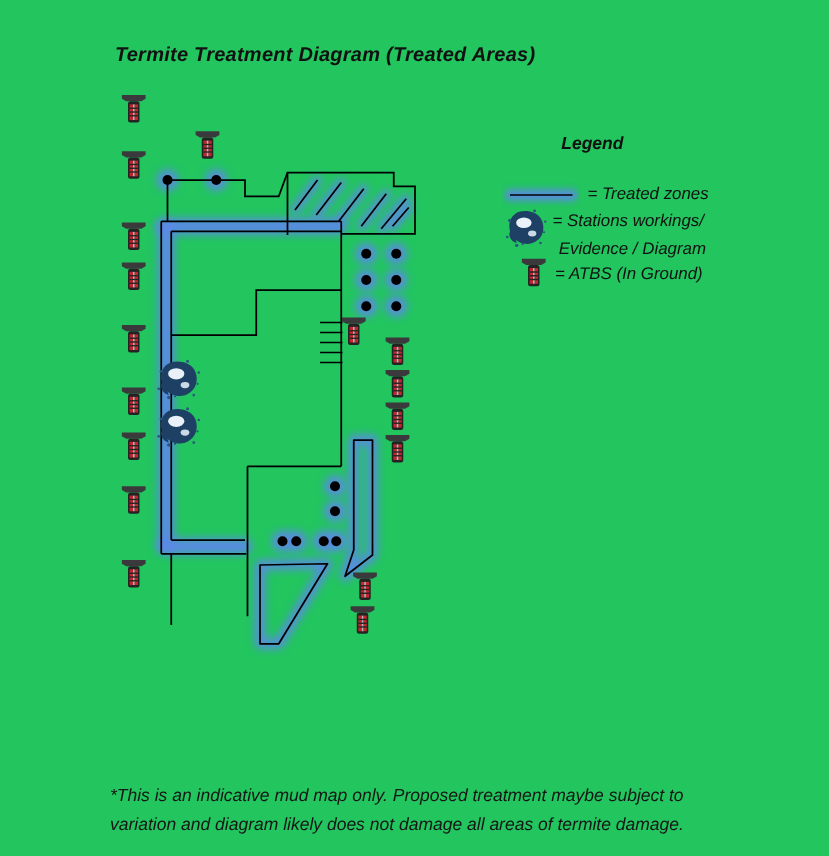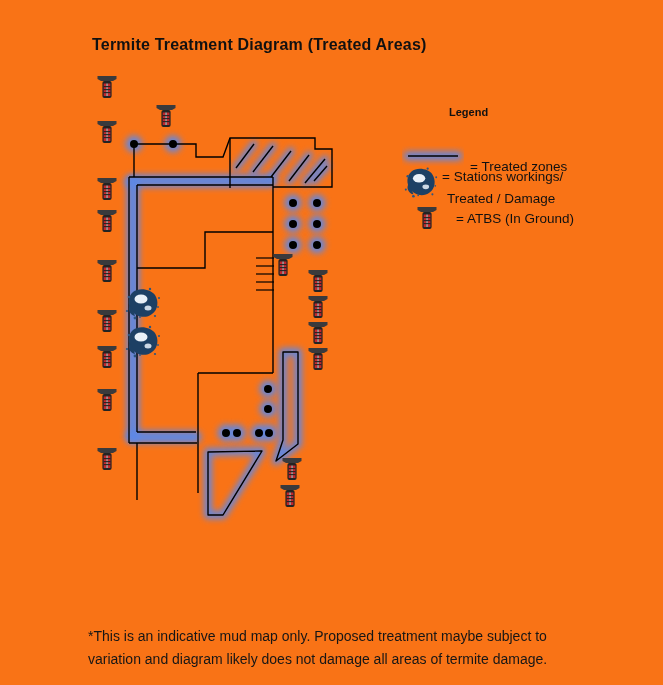--- a/index.html
+++ b/index.html
@@ -1,27 +1,27 @@
 <!DOCTYPE html>
 <html><head>
 <meta charset="utf-8">
 <style>
   html,body{margin:0;padding:0;background:#ffffff;}
-  .page{position:relative;width:663px;height:685px;background:#f97316;overflow:hidden;
-        font-family:"Liberation Sans", sans-serif;color:#111;}
+  .page{position:relative;width:663px;height:685px;background:#22c55e;overflow:hidden;
+        font-family:"Liberation Sans", sans-serif;color:#111;font-style:italic;}
   .page-title{position:absolute;left:92px;top:36px;font-size:16px;font-weight:bold;
               letter-spacing:.2px;white-space:nowrap;}
   #plan-svg{position:absolute;left:0;top:0;}
   .legend{position:absolute;left:0;top:0;width:663px;height:300px;pointer-events:none;}
-  .legend-heading{position:absolute;left:449px;top:106px;font-size:11px;font-weight:bold;}
+  .legend-heading{position:absolute;left:449px;top:106px;font-size:14px;font-weight:bold;}
   .legend-label{position:absolute;font-size:13.5px;white-space:nowrap;}
-  .ll-treated{left:470px;top:147px;margin-top:12px;}
+  .ll-treated{left:470px;top:147px;}
   .ll-termite1{left:442px;top:169px;}
   .ll-termite2{left:447px;top:191px;}
-  .ll-atbs1{left:456px;top:211px;}
+  .ll-atbs1{left:444px;top:211px;}
   .ll-atbs2{left:425px;top:234px;}
   .legend-icon{position:absolute;}
   .li-line{left:402px;top:146px;}
   .li-termite{left:402px;top:163px;}
   .li-station{left:415px;top:206px;}
   .footer-note{position:absolute;left:88px;font-size:14px;white-space:nowrap;color:#161616;}
   .fn1{top:628px;}
   .fn2{top:651px;}
 </style>
 </head>
@@ -377,20 +377,20 @@
     <g stroke="#232323" stroke-width="1.1">
       <line x1="-3.4" y1="-1.4" x2="3.5" y2="-1.4"></line>
       <line x1="-3.4" y1="1.6" x2="3.5" y2="1.6"></line>
       <line x1="-3.4" y1="4.6" x2="3.5" y2="4.6"></line>
     </g>
         </g>
       </svg>
 
     <div class="legend-label ll-treated">= Treated zones</div>
     <div class="legend-label ll-termite1">= Stations workings/</div>
-    <div class="legend-label ll-termite2">Treated / Damage</div>
+    <div class="legend-label ll-termite2">Evidence / Diagram</div>
     <div class="legend-label ll-atbs1">= ATBS (In Ground)</div>
   </div>
 
   <div class="footer-note fn1">*This is an indicative mud map only. Proposed treatment maybe subject to</div>
   <div class="footer-note fn2">variation and diagram likely does not damage all areas of termite damage.</div>
 
 </div>
 
 </body></html>

